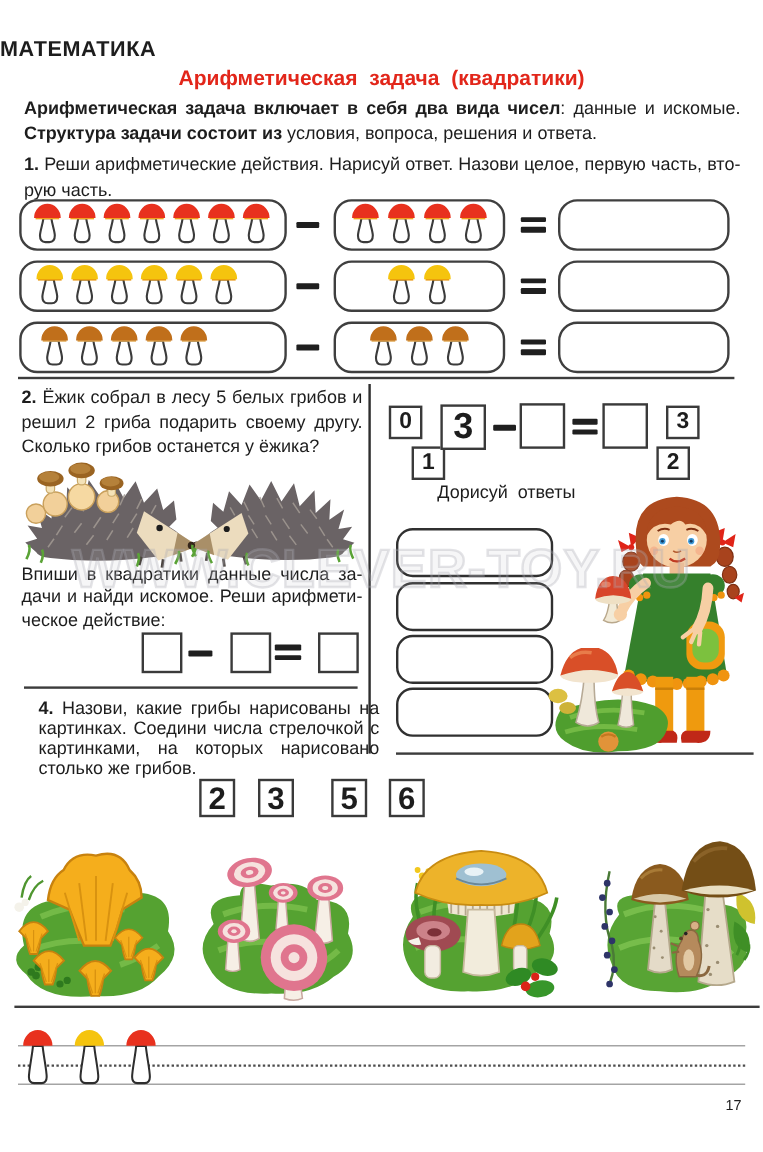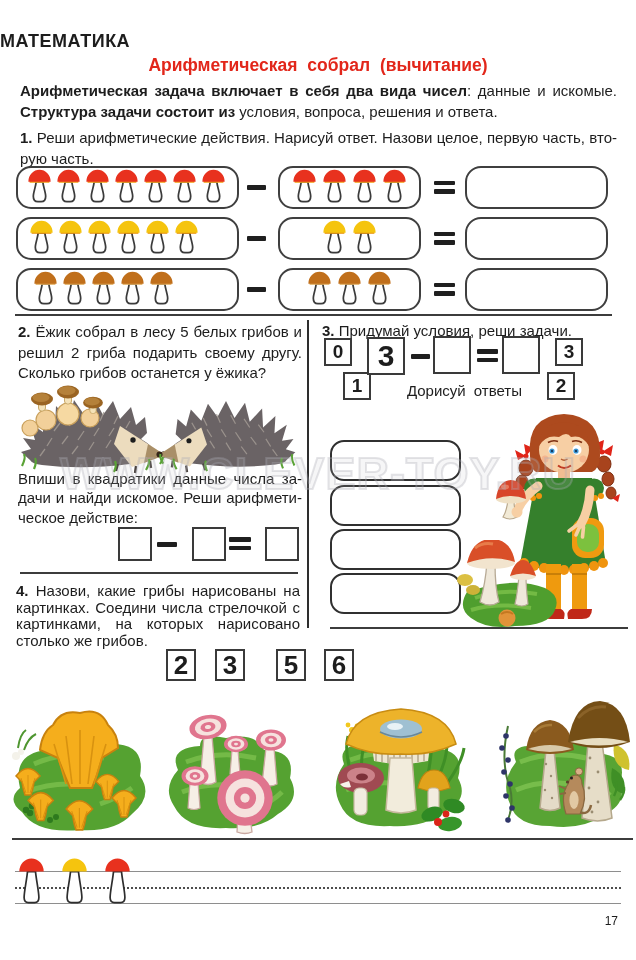--- a/index.html
+++ b/index.html
@@ -25,21 +25,21 @@
       color:rgba(190,190,197,.14);-webkit-text-stroke:2px rgba(172,172,180,.32);
       pointer-events:none;z-index:40;}
   .pgnum{font-size:12px;}
 </style>
 </head>
 <body>
 
 <div class="page">
 
   <div class="abs ttl" style="top:31px;left:0;">МАТЕМАТИКА</div>
-  <div class="abs sub" style="top:55px;left:0;color:#e2261a;">Арифметическая  собрал  (вычитание)</div>
+  <div class="abs sub" style="top:55px;left:0;color:#e2261a;">Арифметическая  задача  (квадратики)</div>
 
   <div class="abs txt" style="top:101.5px;left:20px;width:597px;"><b>Структура задачи состоит из</b><span> условия, вопроса, решения и ответа.</span></div>
   <div class="abs txt jall" style="top:81px;left:20px;width:597px;"><b>Арифметическая задача включает в себя два вида чисел</b><span>: данные и искомые.</span></div>
 
   <div class="abs txt" style="top:128px;left:20px;width:597px;"><b>1.</b> <span>Реши арифметические действия. Нарисуй ответ. Назови целое, первую часть, вто­рую часть.</span></div>
 
   <div class="abs" style="top:166px;left:0;width:636px;height:44px;">
     <div class="abs rbox" style="left:16px;width:223px;height:43px;padding:0 0 3px 8px;gap:2px;">
         <svg width="27" height="35" viewBox="0 0 24 34">
  <path d="M8.8 12.5 C8.2 17.5 6 23 6 26.5 C6 30.6 8.4 31.8 10.4 31.8 L13.6 31.8 C15.6 31.8 18 30.6 18 26.5 C18 23 15.8 17.5 15.2 12.5 Z" fill="#fff" stroke="#3b3b3b" stroke-width="1.7"></path>
@@ -249,36 +249,35 @@
 
   <div class="abs sq" style="left:118px;top:527px;width:34px;height:34px;"></div>
   <div class="abs bar" style="left:157px;top:542px;width:20px;height:4.6px;"></div>
   <div class="abs sq" style="left:192px;top:527px;width:34px;height:34px;"></div>
   <div class="abs bar" style="left:229px;top:537px;width:22px;height:4.6px;"></div>
   <div class="abs bar" style="left:229px;top:545.5px;width:22px;height:4.6px;"></div>
   <div class="abs sq" style="left:265px;top:527px;width:34px;height:34px;"></div>
 
   <div class="abs hline" style="top:572px;left:20px;width:278px;height:2px;"></div>
 
-  <div class="abs txt" style="top:583px;left:16px;width:284px;line-height:16.6px;"><b>4.</b> <span>Назови, какие грибы нарисованы на картинках. Соедини числа стрелочкой с картинками, на которых нарисовано столько же грибов.</span></div>
-
-  <div class="abs txt" style="top:321px;left:322px;width:302px;text-align:left;"><b>3.</b> <span>Придумай условия, реши задачи.</span></div>
+  <div class="abs txt" style="top:583px;left:32px;width:284px;line-height:16.6px;"><b>4.</b> <span>Назови, какие грибы нарисованы на картинках. Соедини числа стрелочкой с картинками, на которых нарисовано столько же грибов.</span></div>
+
 
   <div class="abs sq" style="left:324px;top:338px;width:28px;height:28px;font-size:19px;">0</div>
   <div class="abs sq" style="left:343px;top:372px;width:28px;height:28px;font-size:19px;">1</div>
   <div class="abs sq" style="left:367px;top:337px;width:38px;height:38px;font-size:30px;">3</div>
   <div class="abs bar" style="left:411px;top:354px;width:19px;height:4.6px;"></div>
   <div class="abs sq" style="left:433px;top:336px;width:38px;height:38px;"></div>
   <div class="abs bar" style="left:477px;top:349px;width:21px;height:4.6px;"></div>
   <div class="abs bar" style="left:477px;top:357.5px;width:21px;height:4.6px;"></div>
   <div class="abs sq" style="left:502px;top:336px;width:38px;height:38px;"></div>
   <div class="abs sq" style="left:555px;top:338px;width:28px;height:28px;font-size:19px;">3</div>
   <div class="abs sq" style="left:547px;top:372px;width:28px;height:28px;font-size:19px;">2</div>
 
-  <div class="abs txt" style="top:382px;left:322px;width:200px;text-align:right;line-height:18.8px;word-spacing:4px;">
+  <div class="abs txt" style="top:402px;left:322px;width:200px;text-align:center;line-height:18.8px;word-spacing:4px;">
     <span>Дорисуй ответы</span><br>
   </div>
 
   <div>
       <div class="ansbox" style="top: 440px;"></div>
       <div class="ansbox" style="top: 485px;"></div>
       <div class="ansbox" style="top: 529px;"></div>
       <div class="ansbox" style="top: 573px;"></div>
     </div>
 

